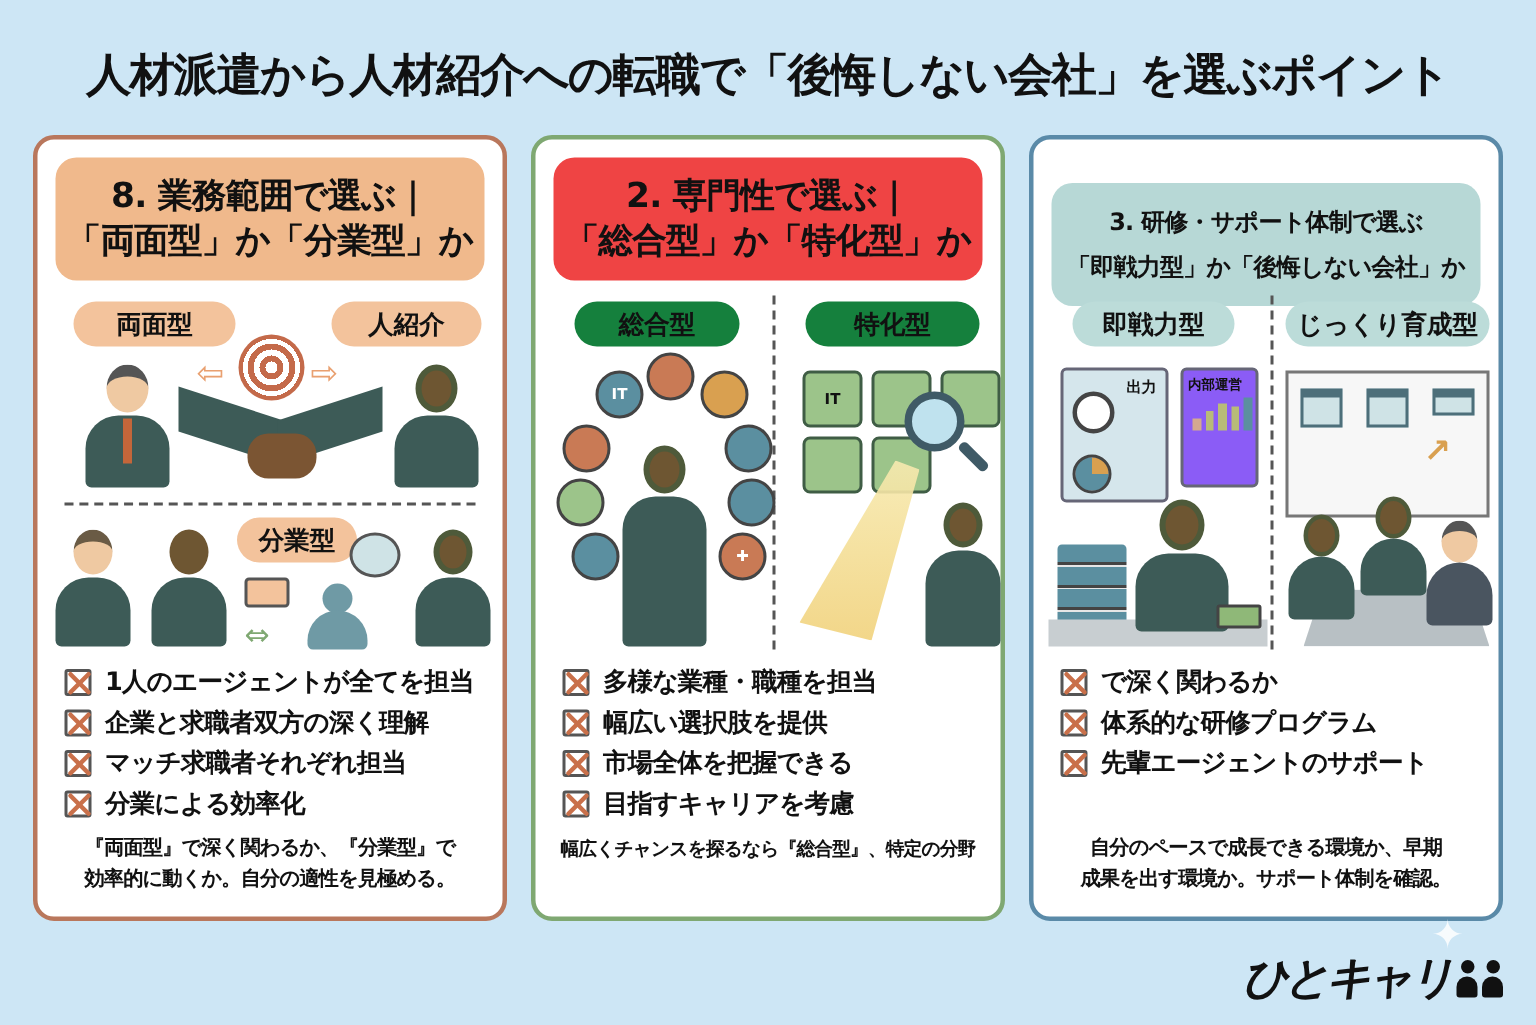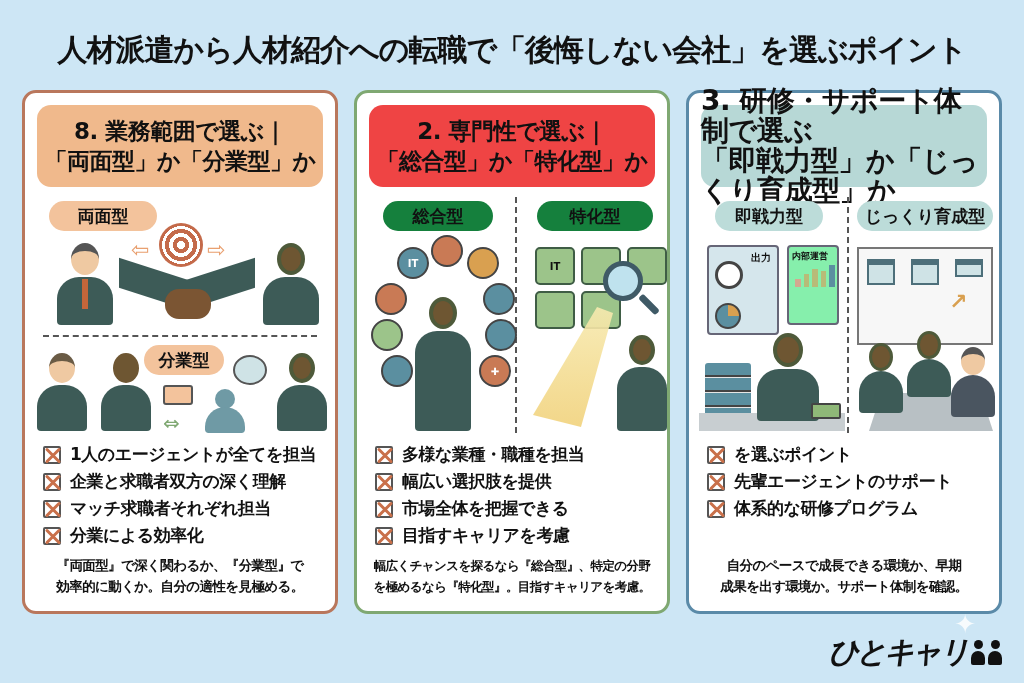--- a/index.html
+++ b/index.html
@@ -76,20 +76,21 @@
 
 <div class="title">人材派遣から人材紹介への転職で「後悔しない会社」を選ぶポイント</div>
 
 <div class="panel p1">
   <div class="head">
     <div>8. 業務範囲で選ぶ｜</div>
     <div>「両面型」か「分業型」か</div>
   </div>
   <div class="ill">
     <div class="pill" style="left:14px;top:4px;width:108px;">両面型</div>
+    <div class="pill" style="left:186px;top:4px;width:100px;">人紹介</div>
 
     <div style="position:absolute;left:124px;top:26px;width:44px;height:44px;border-radius:50%;background:radial-gradient(circle,#fff 0 4px,#c46a4a 4px 8px,#fff 8px 12px,#c46a4a 12px 16px,#fff 16px 19px,#c46a4a 19px 22px);"></div>
     <div style="position:absolute;left:96px;top:40px;color:#e9a070;font-size:22px;">⇦</div>
     <div style="position:absolute;left:172px;top:40px;color:#e9a070;font-size:22px;">⇨</div>
 
     <div style="position:absolute;left:84px;top:72px;width:136px;height:58px;">
       <div style="position:absolute;left:0;top:0;width:70px;height:30px;background:#3d5b57;transform:skewY(18deg);"></div>
       <div style="position:absolute;right:0;top:0;width:70px;height:30px;background:#3d5b57;transform:skewY(-18deg);"></div>
       <div style="position:absolute;left:46px;top:20px;width:46px;height:30px;border-radius:14px;background:#7b5533;"></div>
     </div>
@@ -98,21 +99,21 @@
       <div class="hd" style="left:14px;top:0;width:28px;height:32px;background:#efc9a2;border-top:8px solid #555;"></div>
       <div class="bd" style="left:0;top:34px;width:56px;height:48px;"></div>
       <div style="position:absolute;left:25px;top:36px;width:6px;height:30px;background:#c4663a;"></div>
     </div>
 
     <div class="person" style="left:228px;top:46px;width:56px;height:84px;">
       <div class="hd" style="left:14px;top:0;width:28px;height:32px;background:#6e5632;border:4px solid #4e5a3a;"></div>
       <div class="bd" style="left:0;top:34px;width:56px;height:48px;"></div>
     </div>
     <div class="dash-h" style="top:138px;"></div>
-    <div class="pill" style="left:109px;top:148px;width:80px;">分業型</div>
+    <div class="pill" style="left:123px;top:148px;width:80px;">分業型</div>
 
     <div class="person" style="left:2px;top:156px;width:50px;height:80px;">
       <div class="hd" style="left:12px;top:0;width:26px;height:30px;background:#efc9a2;border-top:8px solid #6a5b45;"></div>
       <div class="bd" style="left:0;top:32px;width:50px;height:46px;"></div>
     </div>
     <div class="person" style="left:66px;top:156px;width:50px;height:80px;">
       <div class="hd" style="left:12px;top:0;width:26px;height:30px;background:#6e5632;"></div>
       <div class="bd" style="left:0;top:32px;width:50px;height:46px;"></div>
     </div>
     <div style="position:absolute;left:128px;top:188px;width:30px;height:20px;background:#f3c39c;border:2px solid #555;border-radius:3px;"></div>
@@ -201,40 +202,39 @@
         <span class="cb"></span>
         <span>市場全体を把握できる</span>
       </div>
     <div class="li">
         <span class="cb"></span>
         <span>目指すキャリアを考慮</span>
       </div>
   </div>
   <div class="note" style="font-size:12.5px;">
     <div>幅広くチャンスを探るなら『総合型』、特定の分野</div>
-    <div>を極めるなら『特化型』。目指すキャリアを考慮。</div>
   </div>
 </div>
 
 <div class="panel p3">
-  <div class="head" style="font-size:28px;">
+  <div class="head" style="font-size:16px;margin-top:17px;">
     <div>3. 研修・サポート体制で選ぶ</div>
-    <div>「即戦力型」か「じっくり育成型」か</div>
+    <div>「即戦力型」か「後悔しない会社」か</div>
   </div>
   <div class="ill">
     <div class="dash-v" style="left:148px;"></div>
     <div class="pill" style="left:16px;top:4px;width:108px;">即戦力型</div>
     <div class="pill" style="left:158px;top:4px;width:136px;">じっくり育成型</div>
 
     <div class="brd" style="left:8px;top:48px;width:72px;height:90px;">
       <div style="position:absolute;right:6px;top:4px;font-size:10px;font-weight:bold;">出力</div>
       <div style="position:absolute;left:6px;top:14px;width:28px;height:28px;border-radius:50%;border:3px solid #444;background:#fff;"></div>
       <div style="position:absolute;left:6px;top:56px;width:26px;height:26px;border-radius:50%;background:conic-gradient(#d9a050 0 25%,#5b8fa0 25% 100%);border:2px solid #444;"></div>
     </div>
-    <div class="brd" style="left:88px;top:48px;width:52px;height:80px;background:#86efac;">
+    <div class="brd" style="left:88px;top:48px;width:52px;height:80px;background:#8b5cf6;">
       <div style="position:absolute;left:3px;top:3px;font-size:9px;font-weight:bold;">内部運営</div>
       <div style="position:absolute;left:6px;top:18px;width:40px;height:22px;display:flex;align-items:flex-end;gap:3px;">
         <span style="width:6px;height:8px;background:#d4a890;"></span>
           <span style="width:6px;height:13px;background:#b8bb78;"></span>
           <span style="width:6px;height:18px;background:#b8bb78;"></span>
           <span style="width:6px;height:16px;background:#b8bb78;"></span>
           <span style="width:6px;height:22px;background:#5b8fa0;"></span>
       </div>
     </div>
     <div style="position:absolute;left:6px;top:166px;width:46px;height:60px;background:repeating-linear-gradient(#5b8fa0 0 12px,#444 12px 14px,#e6e6e6 14px 15px);border-radius:3px;"></div>
@@ -260,29 +260,29 @@
       <div class="bd" style="left:0;top:28px;width:44px;height:38px;"></div>
     </div>
     <div class="person" style="left:252px;top:150px;width:44px;height:70px;">
       <div class="hd" style="left:10px;top:0;width:24px;height:28px;background:#efc9a2;border-top:7px solid #555;"></div>
       <div class="bd" style="left:0;top:28px;width:44px;height:42px;background:#4a5560;"></div>
     </div>
   </div>
   <div class="list">
     <div class="li">
         <span class="cb"></span>
-        <span>を選ぶポイント</span>
+        <span>で深く関わるか</span>
+      </div>
+    <div class="li">
+        <span class="cb"></span>
+        <span>体系的な研修プログラム</span>
       </div>
     <div class="li">
         <span class="cb"></span>
         <span>先輩エージェントのサポート</span>
-      </div>
-    <div class="li">
-        <span class="cb"></span>
-        <span>体系的な研修プログラム</span>
       </div>
   </div>
   <div class="note">
     <div>自分のペースで成長できる環境か、早期</div>
     <div>成果を出す環境か。サポート体制を確認。</div>
   </div>
 </div>
 
 <div class="sparkle">✦</div>
 <div class="logo">

